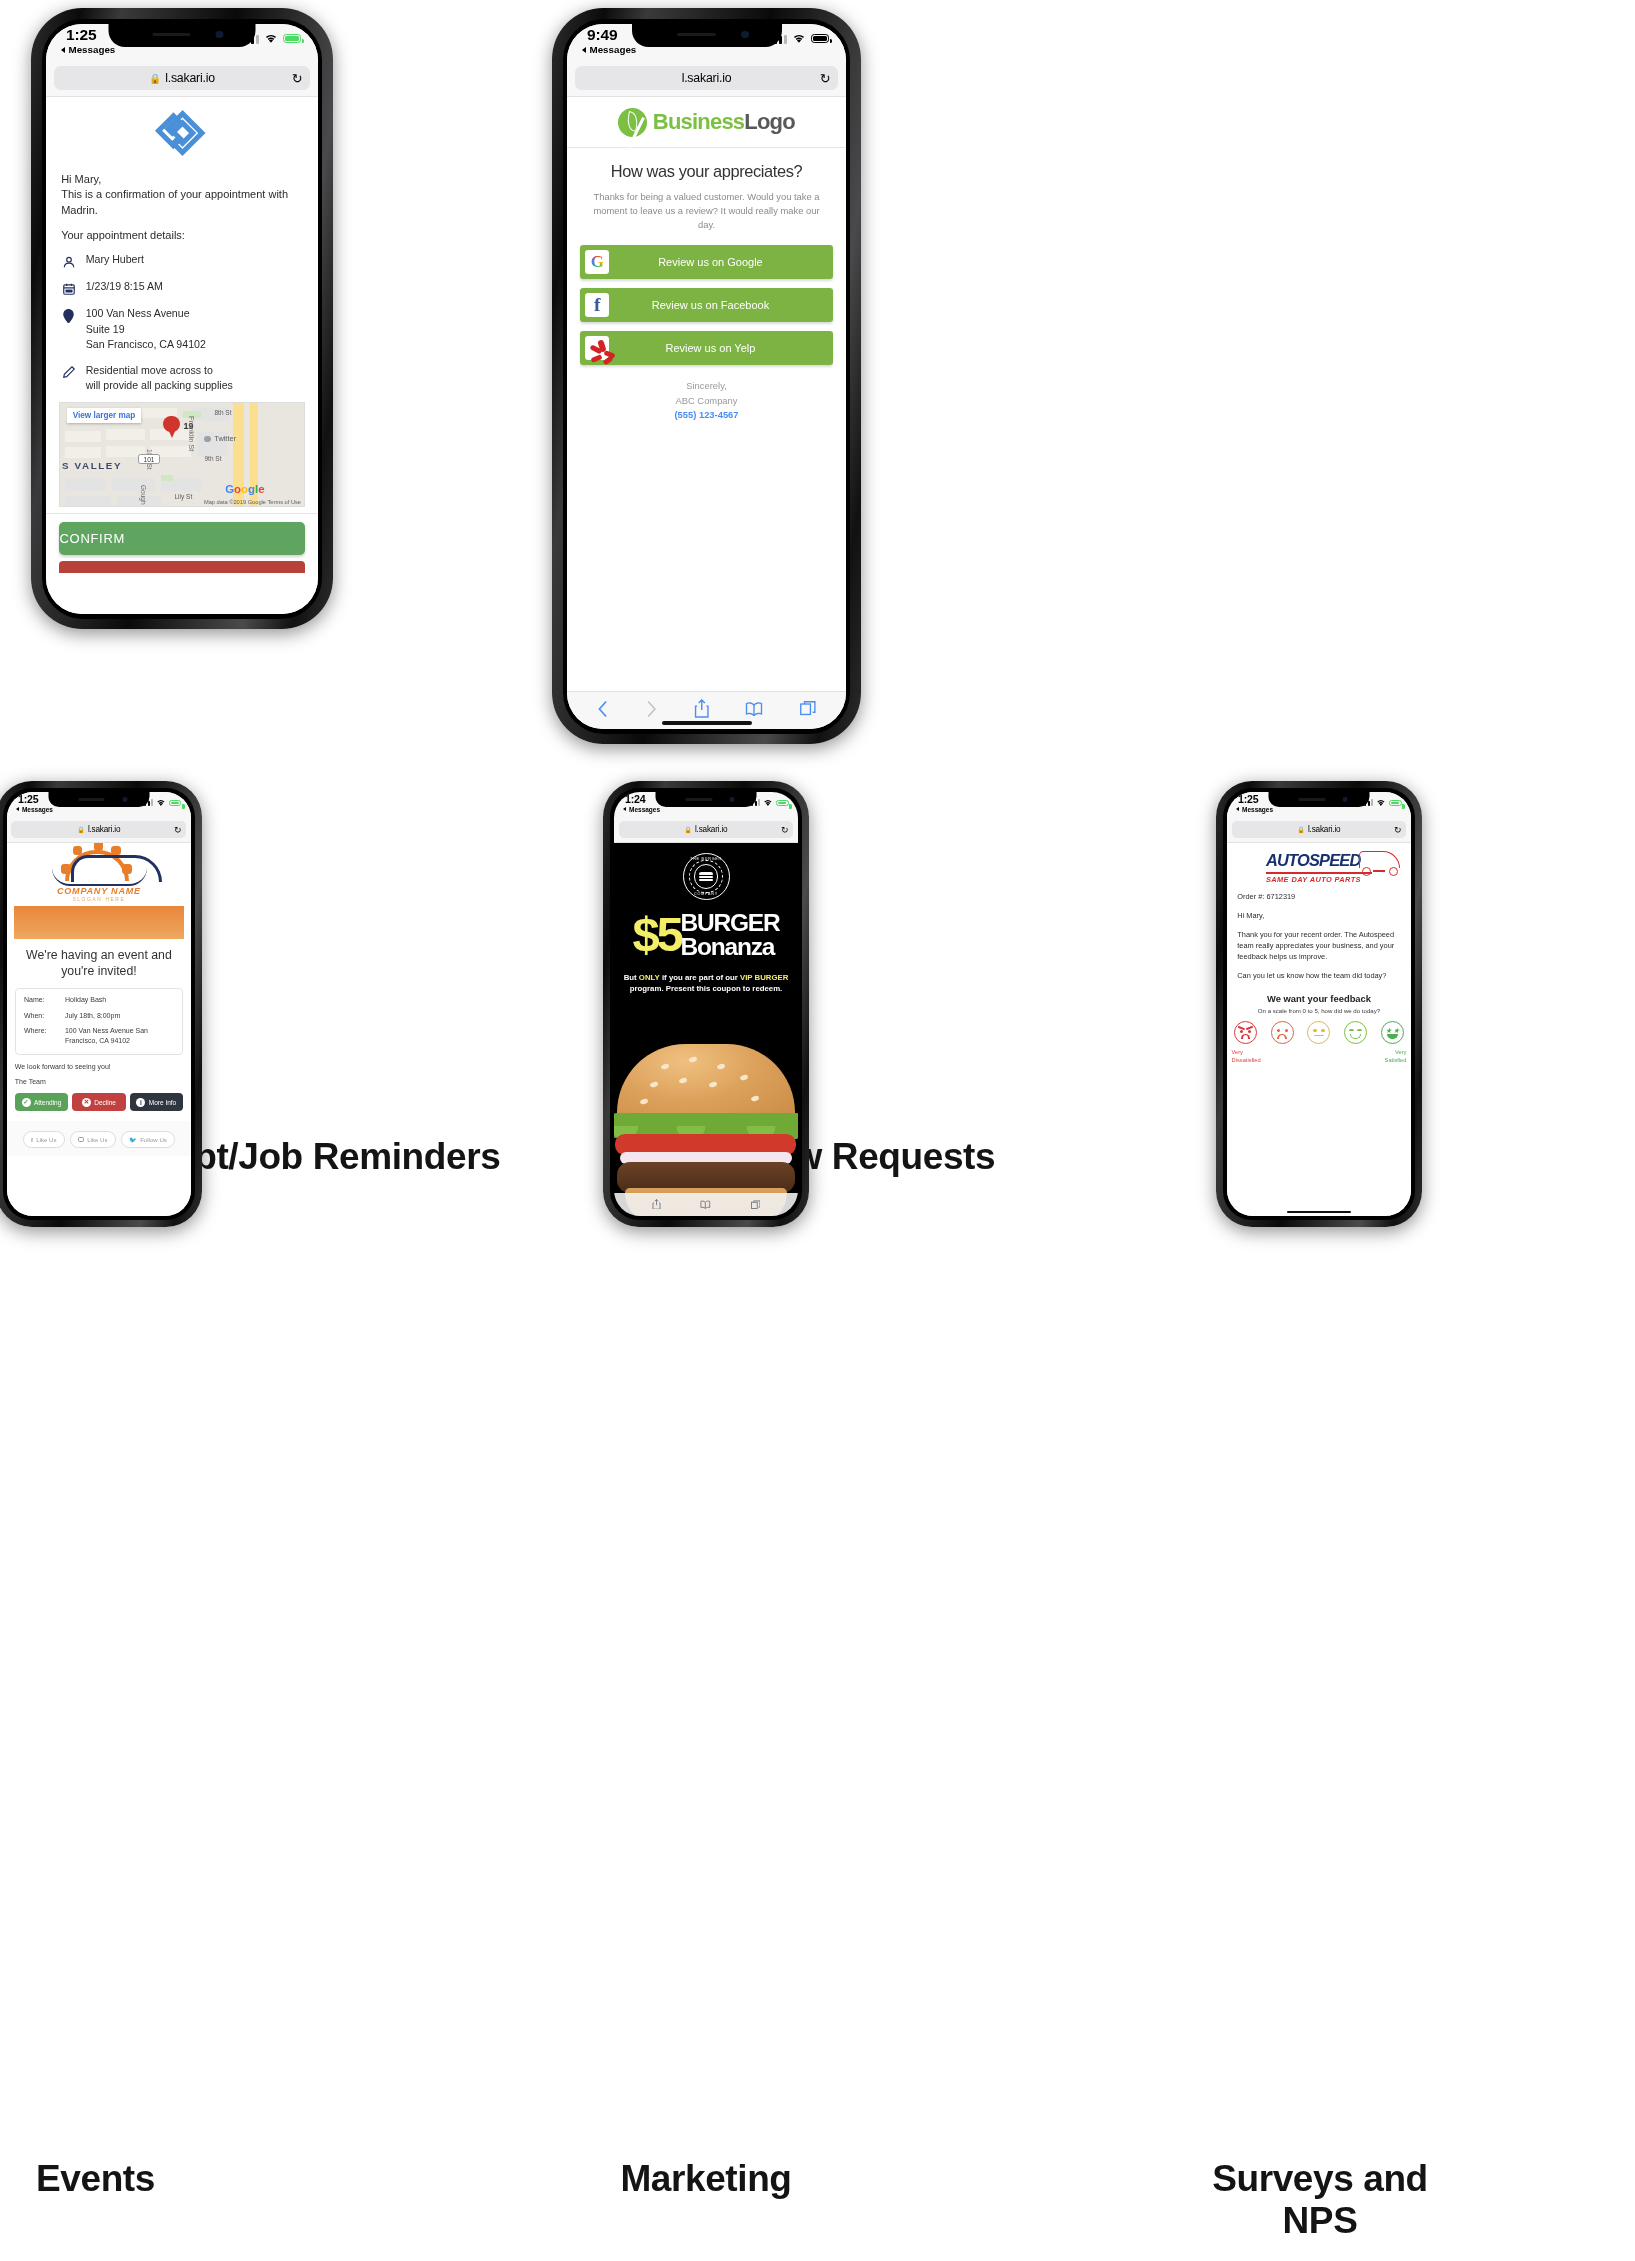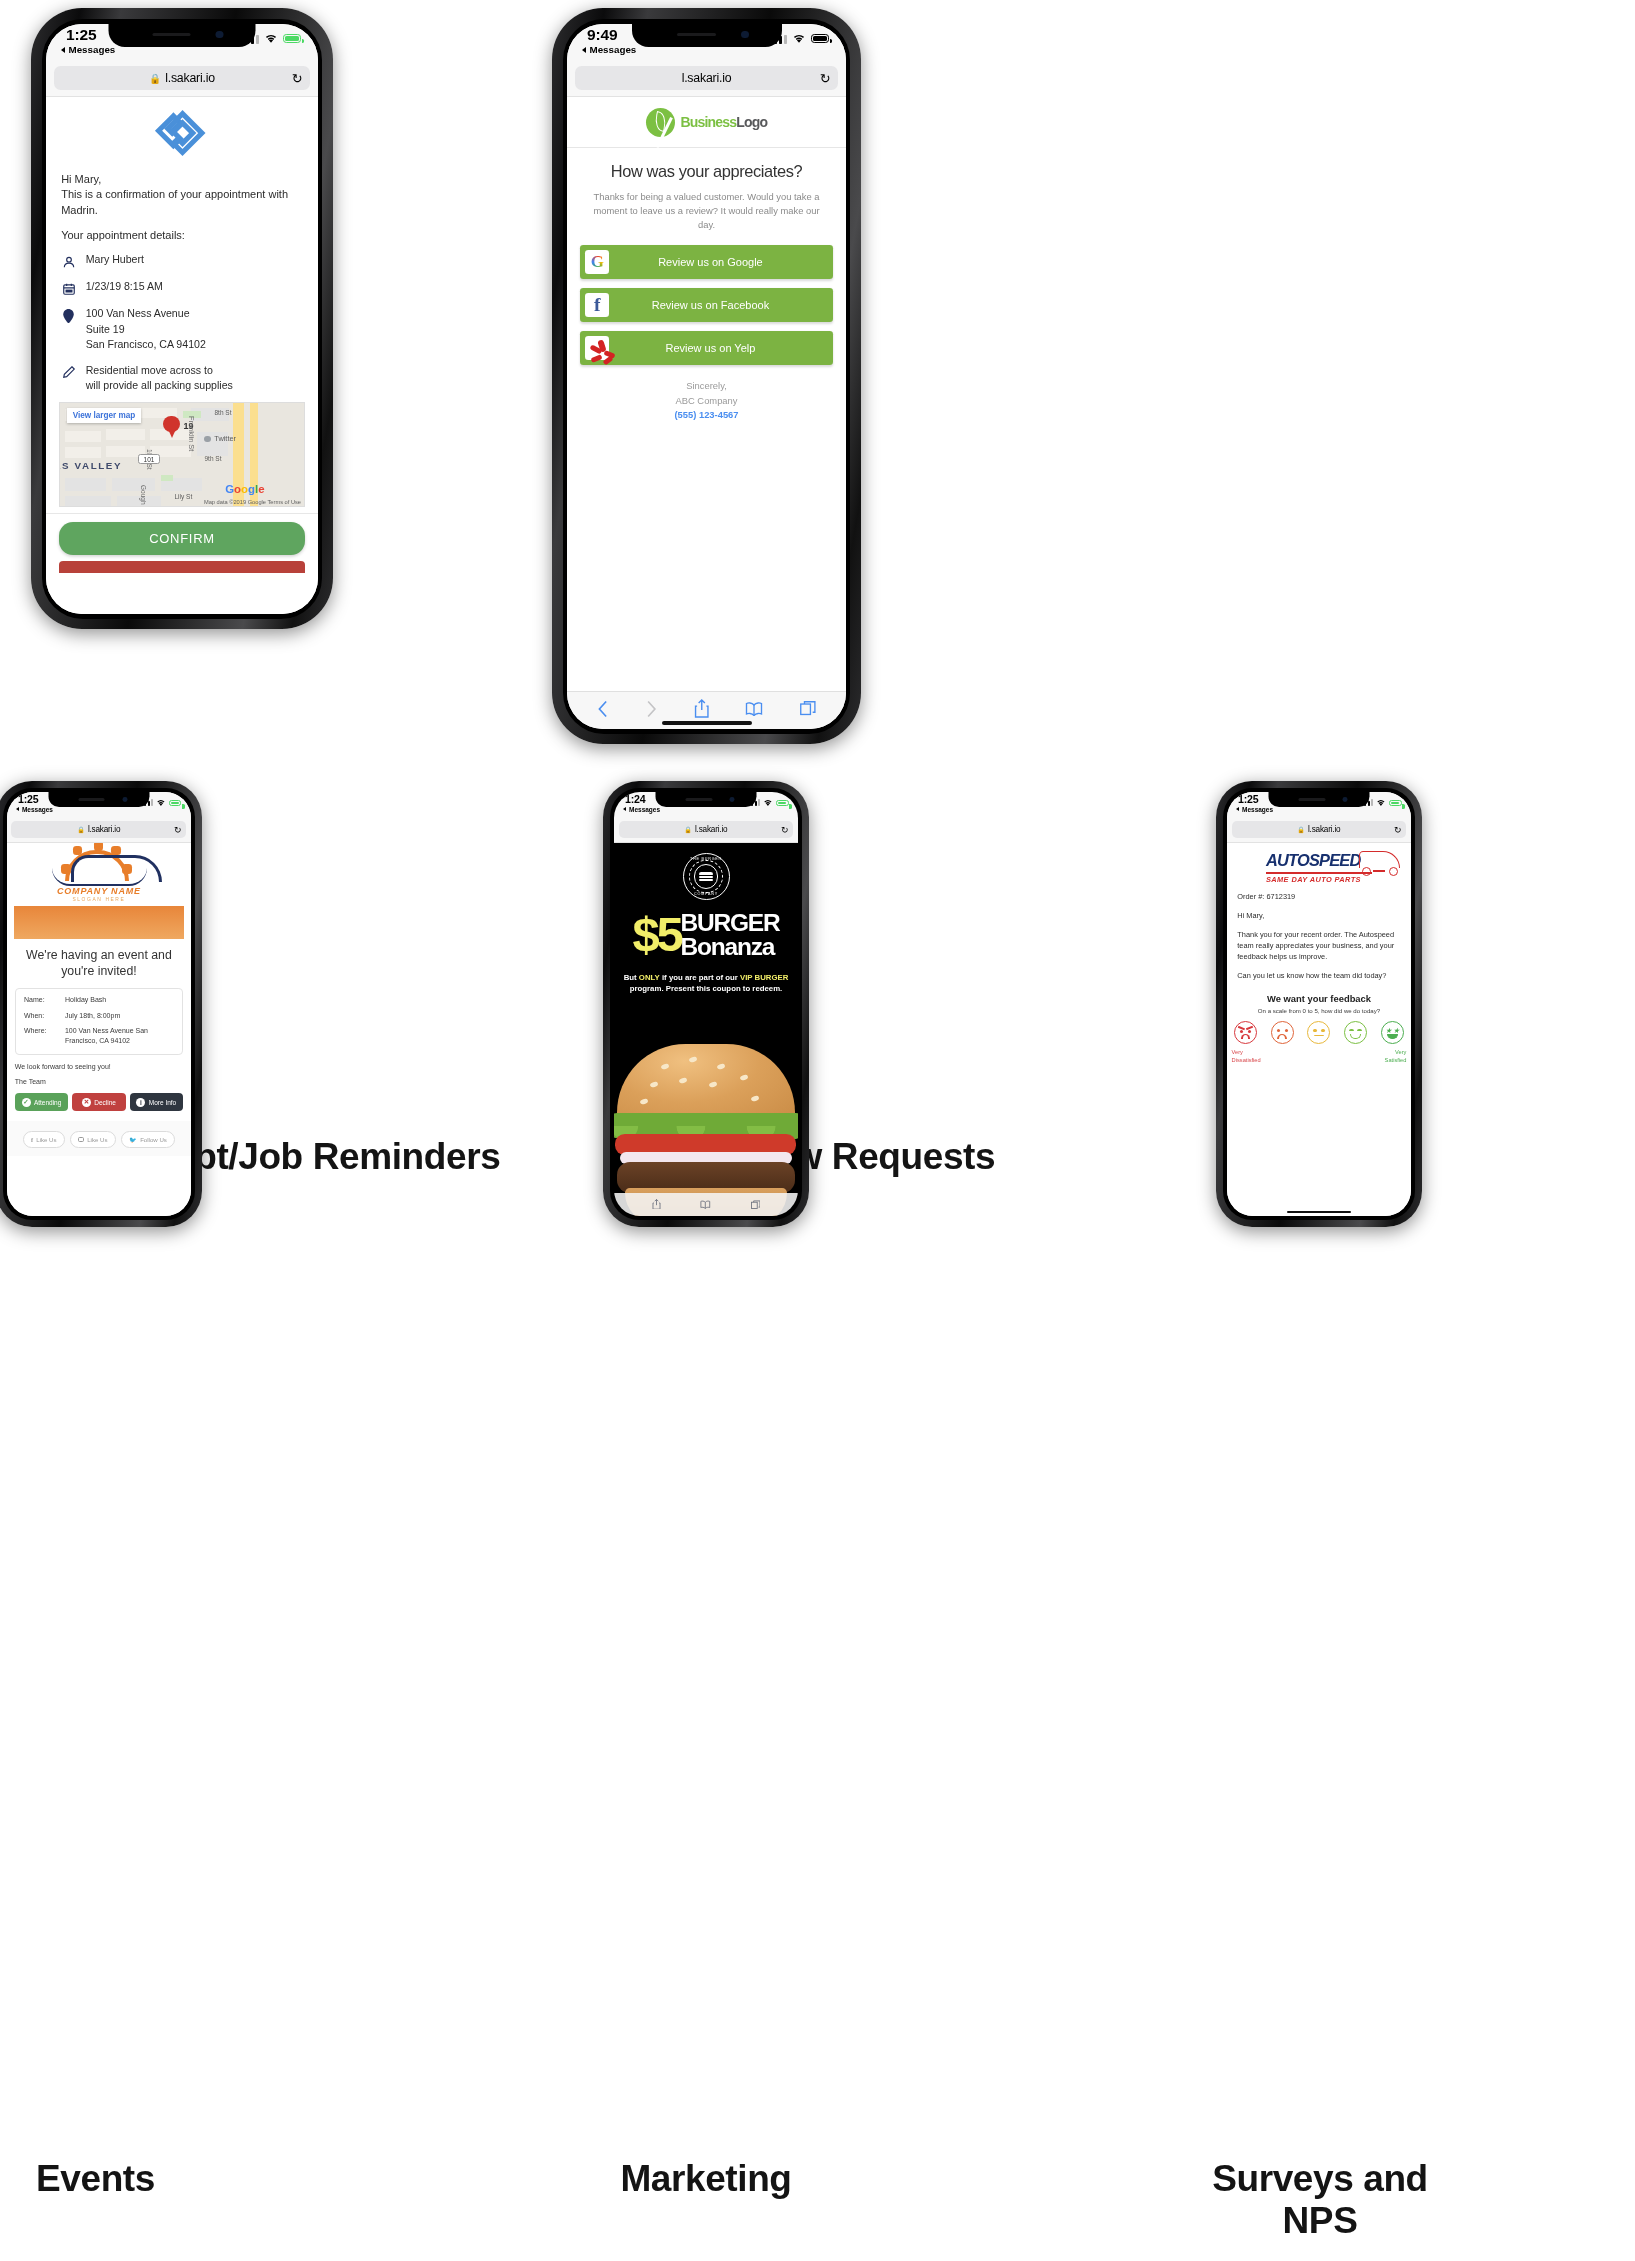--- a/index.html
+++ b/index.html
@@ -84,21 +84,21 @@
   .map .poi { position:absolute; font-size: 11.4px; color:#5b5b5b; }
   .map .poi .dot { width:10.6px;height:10.6px;border-radius:50%;background:#9aa0a6;display:inline-block;vertical-align:-1.6px;margin-right:3.3px }
   .map .vlabel { position:absolute; font-size:10.6px; color:#6b6b6b; transform: rotate(90deg); transform-origin: left top; white-space: nowrap; }
   .map .valley { position:absolute; left:-6.5px; top: 105px; font-size: 16.4px; letter-spacing: 2.5px; color:#3f4a6b; font-weight:600; }
   .map .shield { position:absolute; left: 98px; top: 96px; font-size: 10.6px; background:#fff; border:0.8px solid #999; border-radius:2.5px; padding:0.8px 4.1px; color:#333; }
   .map .gmark { position:absolute; right: 60px; bottom: 18px; font-size: 18px; font-weight:700; }
   .map .gmark span:nth-child(1){color:#4285F4}.map .gmark span:nth-child(2){color:#EA4335}.map .gmark span:nth-child(3){color:#FBBC05}
   .map .gmark span:nth-child(4){color:#4285F4}.map .gmark span:nth-child(5){color:#34A853}.map .gmark span:nth-child(6){color:#EA4335}
   .map .credit { position:absolute; right: 4.9px; bottom: 1.6px; font-size: 10.6px; color:#5f5f5f; }
   .p1-cta { padding: 14.7px 18px 0; border-top: 0.8px solid #e7e7e7; margin-top: 13px;}
-  .btn-confirm { background:#5fa55f; color:#fff; text-align:center; font-size: 24px; letter-spacing: 0.7px; padding: 18px 0; border-radius: 14px; box-shadow:0 1.6px 3.3px rgba(0,0,0,.18); }
+  .btn-confirm { background:#5fa55f; color:#fff; font-size: 24px; letter-spacing: 0.7px; padding: 18px 0; border-radius: 5px; box-shadow:0 1.6px 3.3px rgba(0,0,0,.18); }
   .btn-cancel { background:#b8413a; height: 21px; border-radius: 4.1px 4.1px 0 0; margin: 11.4px 18px 0; }
 
   
   .p2-logo { display:flex; align-items:center; justify-content:center; gap: 11.4px; padding: 21px 0 21px; border-bottom:0.8px solid #e6e6e6; }
   .leafmark { width: 59px; height: 59px; border-radius: 50%; background:#7cc043; position:relative; }
   .leafmark .lf { position:absolute; left: 18px; top: 9.8px; width: 23px; height: 38px; border:2.5px solid #fff; border-radius: 0 80% 0 80%; transform: rotate(12deg); }
   .leafmark .lf:after{ content:""; position:absolute; left:9px; top:1.6px; width:2.5px; height:33px; background:#fff; transform: rotate(14deg); }
   .p2-logo .txt { font-size: 44px; font-weight: 700; letter-spacing:-0.8px; }
   .p2-logo .txt .a { color:#7cc043; } .p2-logo .txt .b { color:#58595b; }
   .p2-h { text-align:center; font-size: 33px; color:#333; padding: 28px 16.4px 0; letter-spacing:-0.4px; }
@@ -404,21 +404,21 @@
           <div class="urlpill" style="height:24.5px;border-radius:6.5px;">
             <span class="u" style="font-size:12.3px;">l.sakari.io</span>
             <span class="reload" style="font-size:13px;right:7.4px;">↻</span>
           </div>
         </div>
         <div class="content">
           <div class="p2-logo" style="padding:10.6px 0 10.6px;gap:5.7px;">
             <span class="leafmark" style="width:29px;height:29px;">
               <span class="lf" style="left:9px;top:4.9px;width:11.4px;height:19px;border-width:1.6px;"></span>
             </span>
-            <span class="txt" style="font-size:14px;">
+            <span class="txt" style="font-size:22px;">
               <span class="a">Business</span><span class="b">Logo</span>
             </span>
           </div>
           <div class="p2-h" style="font-size:16.4px;padding:14px 8.2px 0;">How was your appreciates?</div>
           <div class="p2-sub" style="font-size:9.4px;padding:9px 16.4px 0;">Thanks for being a valued customer. Would you take a moment to leave us a review? It would really make our day.</div>
           <div class="revbtns" style="padding:12.3px 13px 0;">
             <div class="revbtn" style="height:34px;margin-bottom:9px;">
               <span class="ic" style="width:24px;height:24px;margin-left:4.9px;border-radius:3.3px;">
                   <span class="gicon" style="font-size:17px;">G</span>
                 </span>

